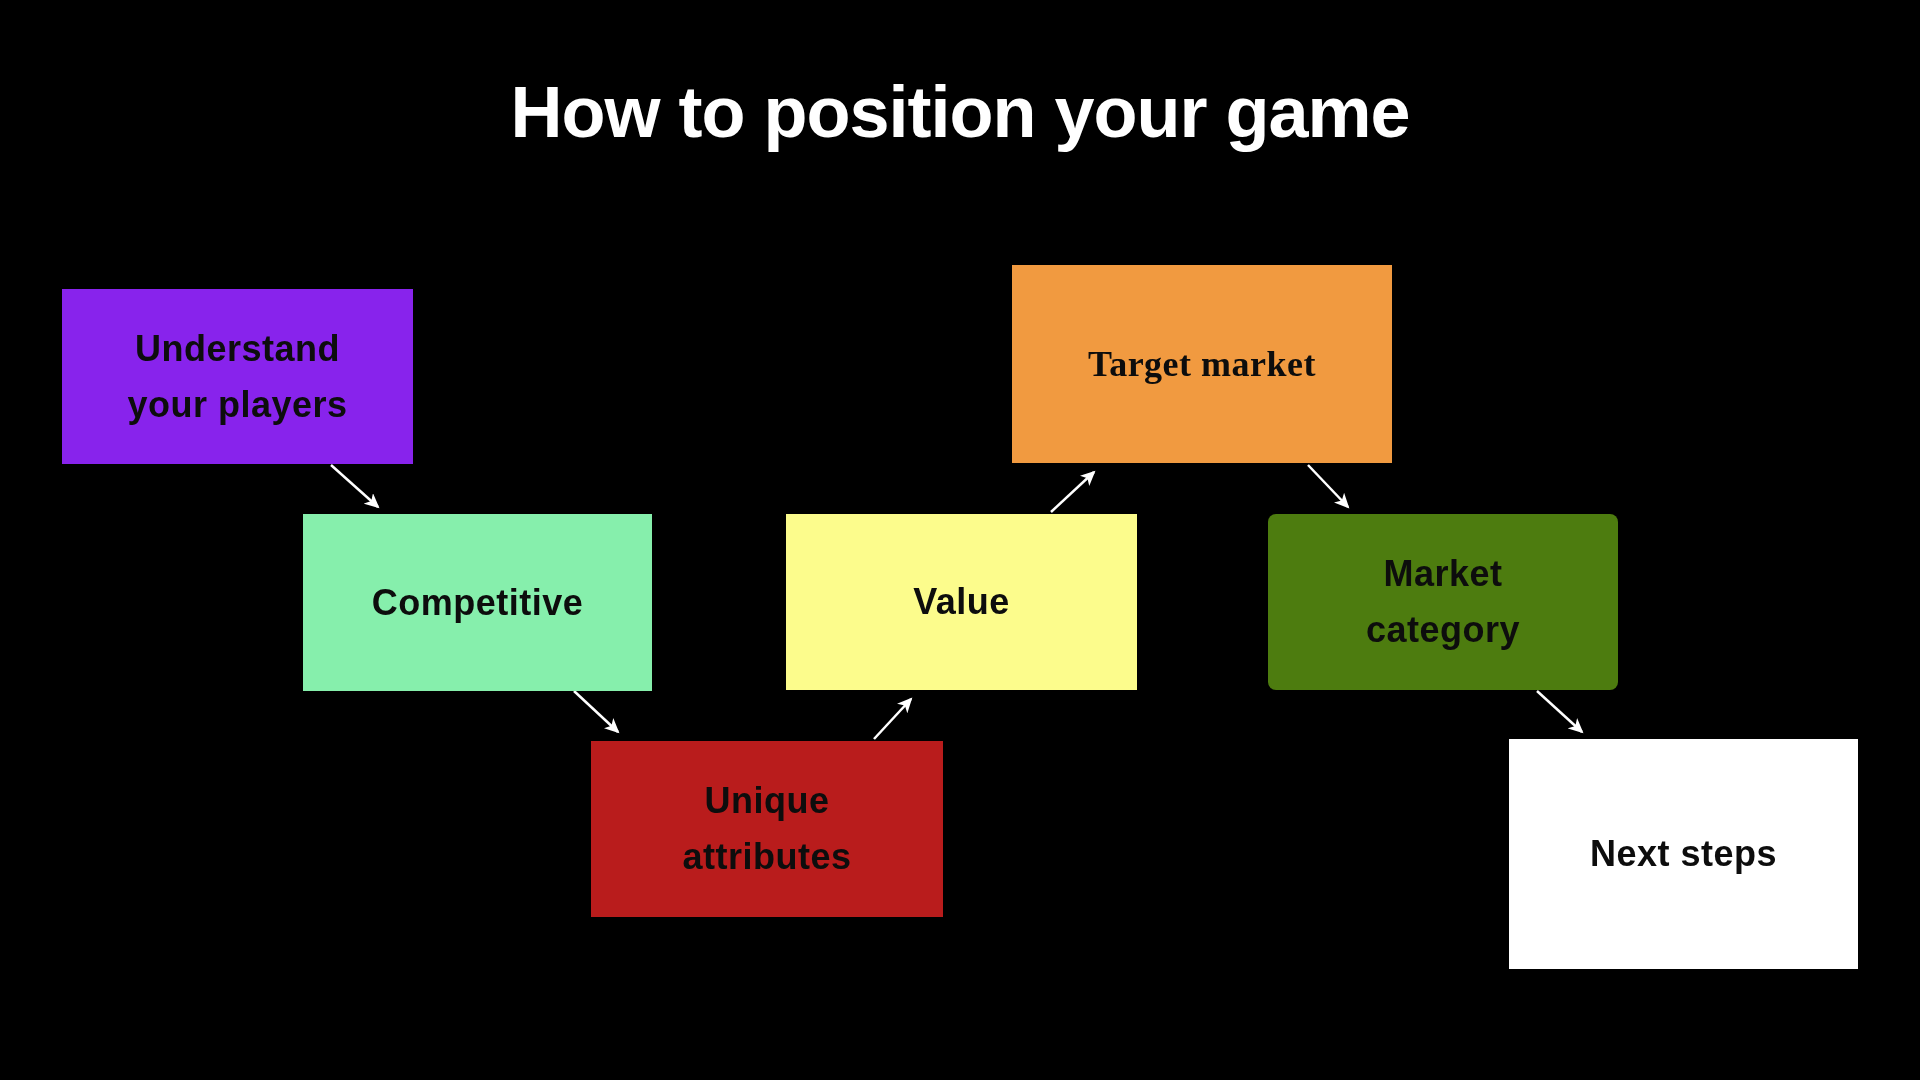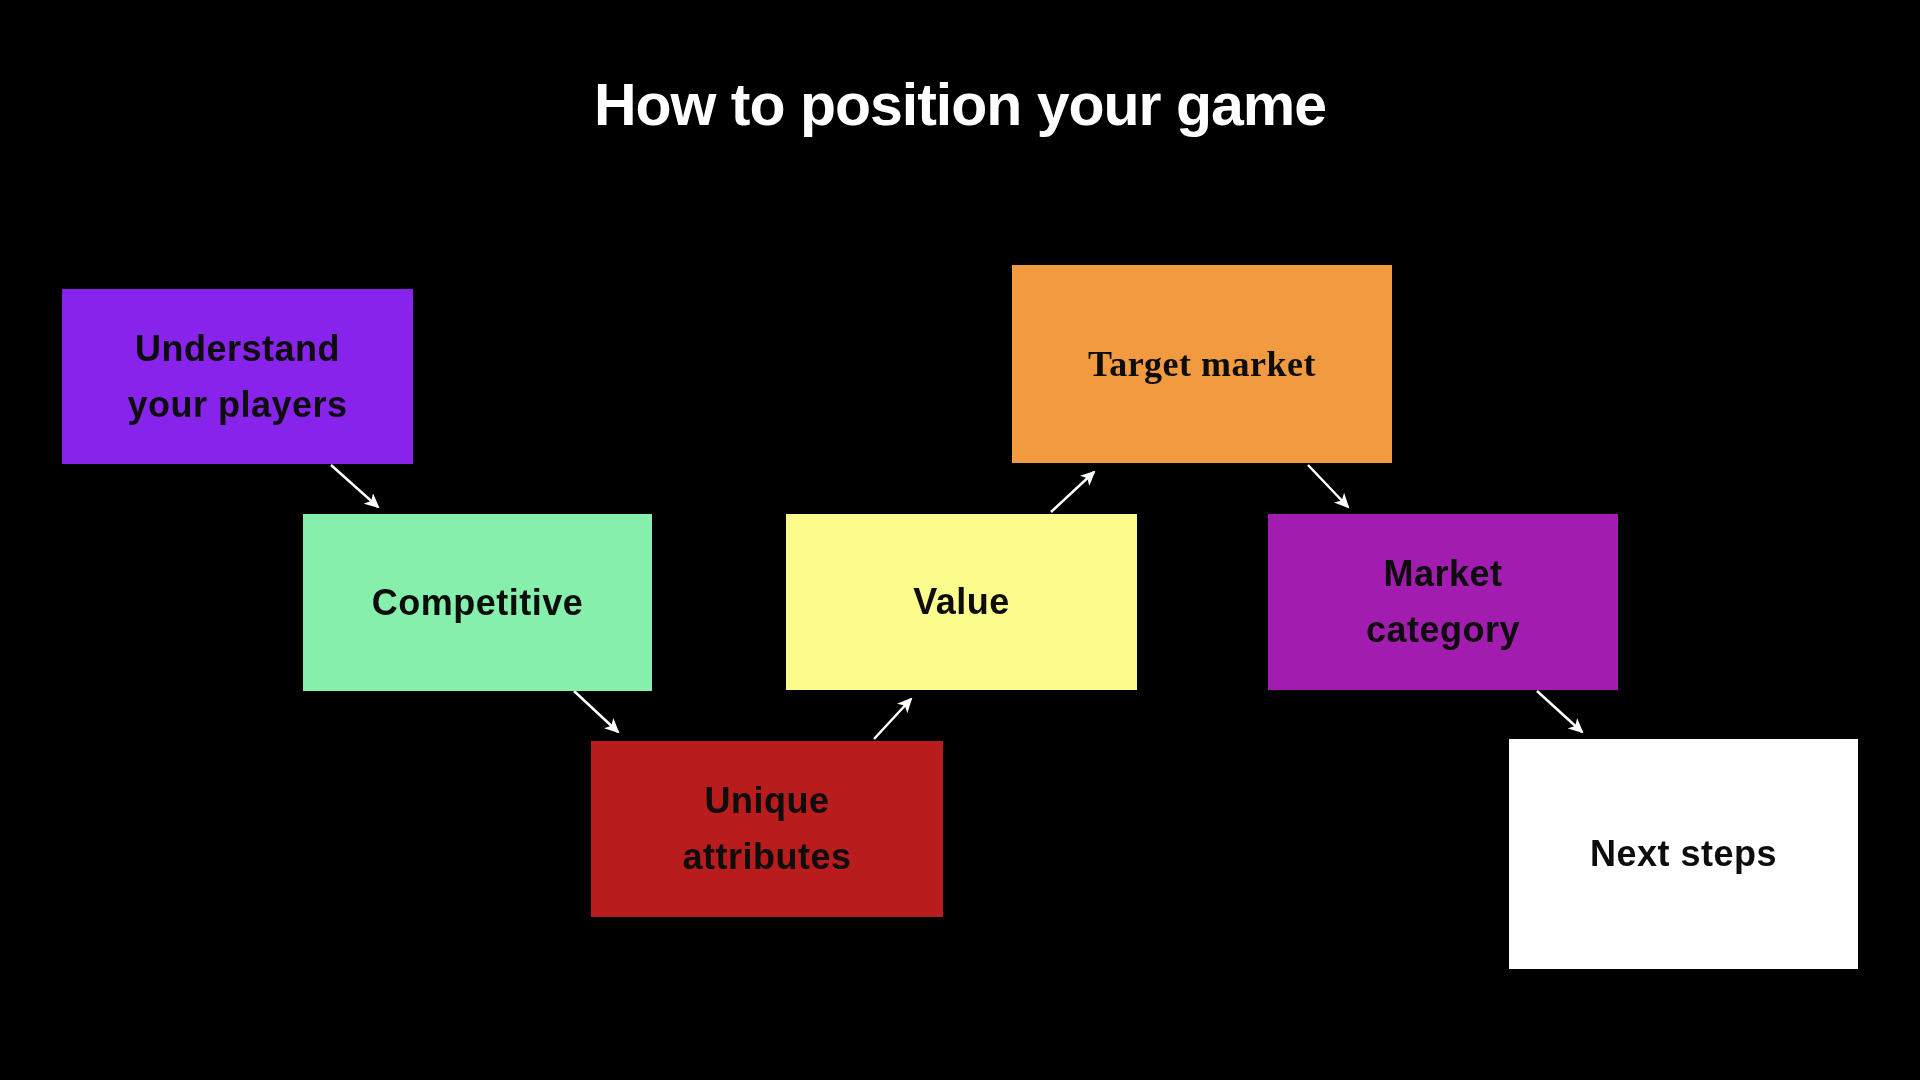--- a/index.html
+++ b/index.html
@@ -15,21 +15,21 @@
     overflow: hidden;
     font-family: "Liberation Sans", sans-serif;
   }
   .title {
     position: absolute;
     top: 76px;
     left: 0;
     width: 100%;
     margin: 0;
     text-align: center;
-    font-size: 59px;
+    font-size: 72px;
     font-weight: 800;
     letter-spacing: -1px;
     line-height: 1;
     color: #FFFFFF;
   }
   .arrows {
     position: absolute;
     top: 0;
     left: 0;
     width: 1920px;
@@ -96,21 +96,21 @@
   </div>
 
   <div class="node n4" style="background-color: rgb(252, 252, 140); color: rgb(13, 13, 13);">
     <span class="line">Value</span>
   </div>
 
   <div class="node n5" style="background-color: rgb(241, 154, 64); color: rgb(13, 13, 13);">
     <span class="line">Target market</span>
   </div>
 
-  <div class="node n6" style="background-color: #a21caf; color: rgb(13, 13, 13);">
+  <div class="node n6" style="background-color: #4d7c0f; color: rgb(13, 13, 13); border-radius: 8px;">
     <span class="line">Market</span>
     <span class="line">category</span>
   </div>
 
   <div class="node n7" style="background-color: rgb(255, 255, 255); color: rgb(13, 13, 13);">
     <span class="line">Next steps</span>
   </div>
 
 </div>
 

